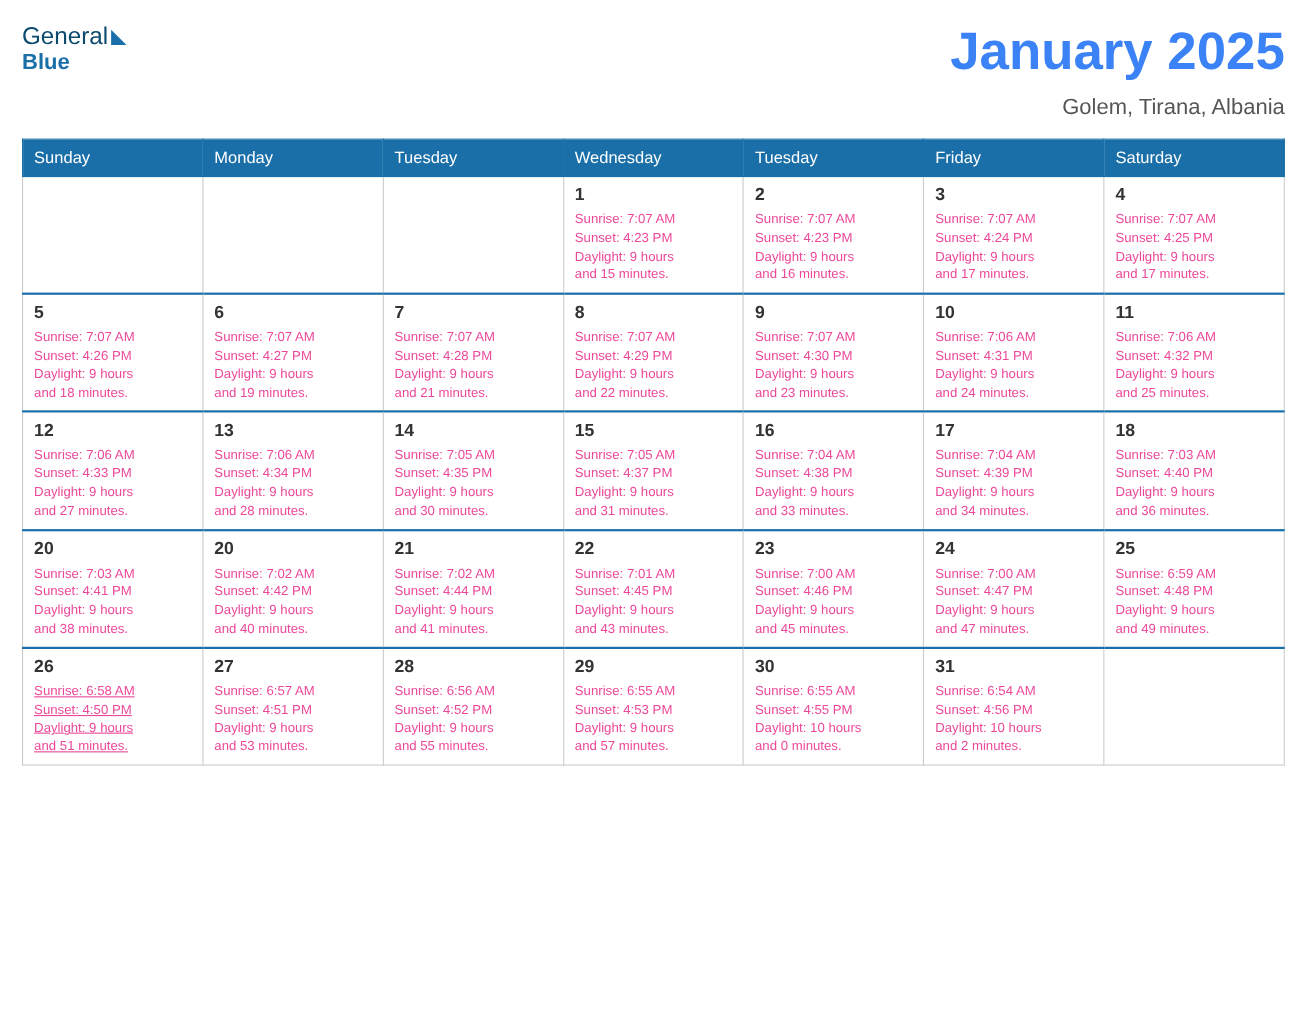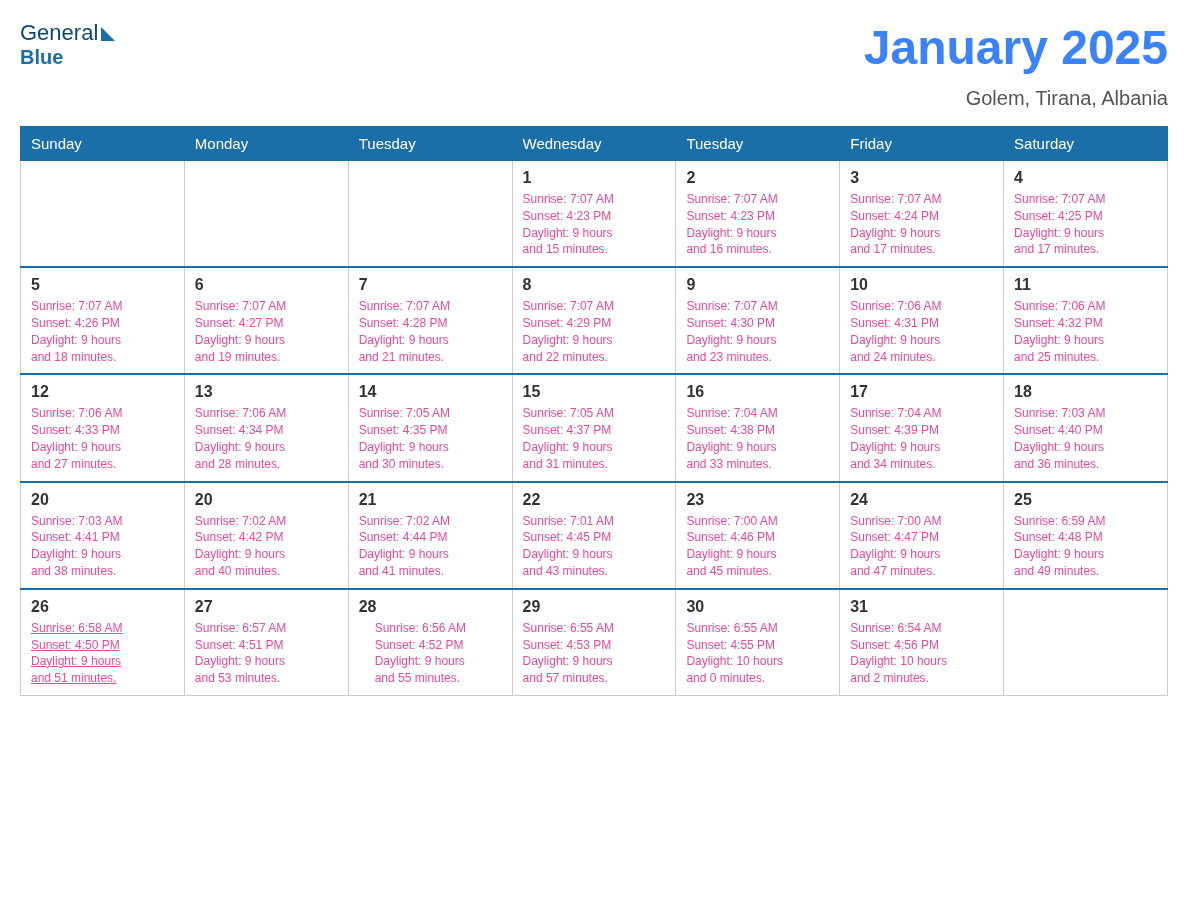--- a/index.html
+++ b/index.html
@@ -327,21 +327,21 @@
         </td>
         <td>
           <div class="day-number">27</div>
           <div class="day-info" style="white-space: pre-line;">Sunrise: 6:57 AM
 Sunset: 4:51 PM
 Daylight: 9 hours
 and 53 minutes.</div>
         </td>
         <td>
           <div class="day-number">28</div>
-          <div class="day-info" style="white-space: pre-line; margin-left: 16px;">Sunrise: 6:56 AM
+          <div class="day-info" style="white-space: pre-line;">Sunrise: 6:56 AM
 Sunset: 4:52 PM
 Daylight: 9 hours
 and 55 minutes.</div>
         </td>
         <td>
           <div class="day-number">29</div>
           <div class="day-info" style="white-space: pre-line;">Sunrise: 6:55 AM
 Sunset: 4:53 PM
 Daylight: 9 hours
 and 57 minutes.</div>

